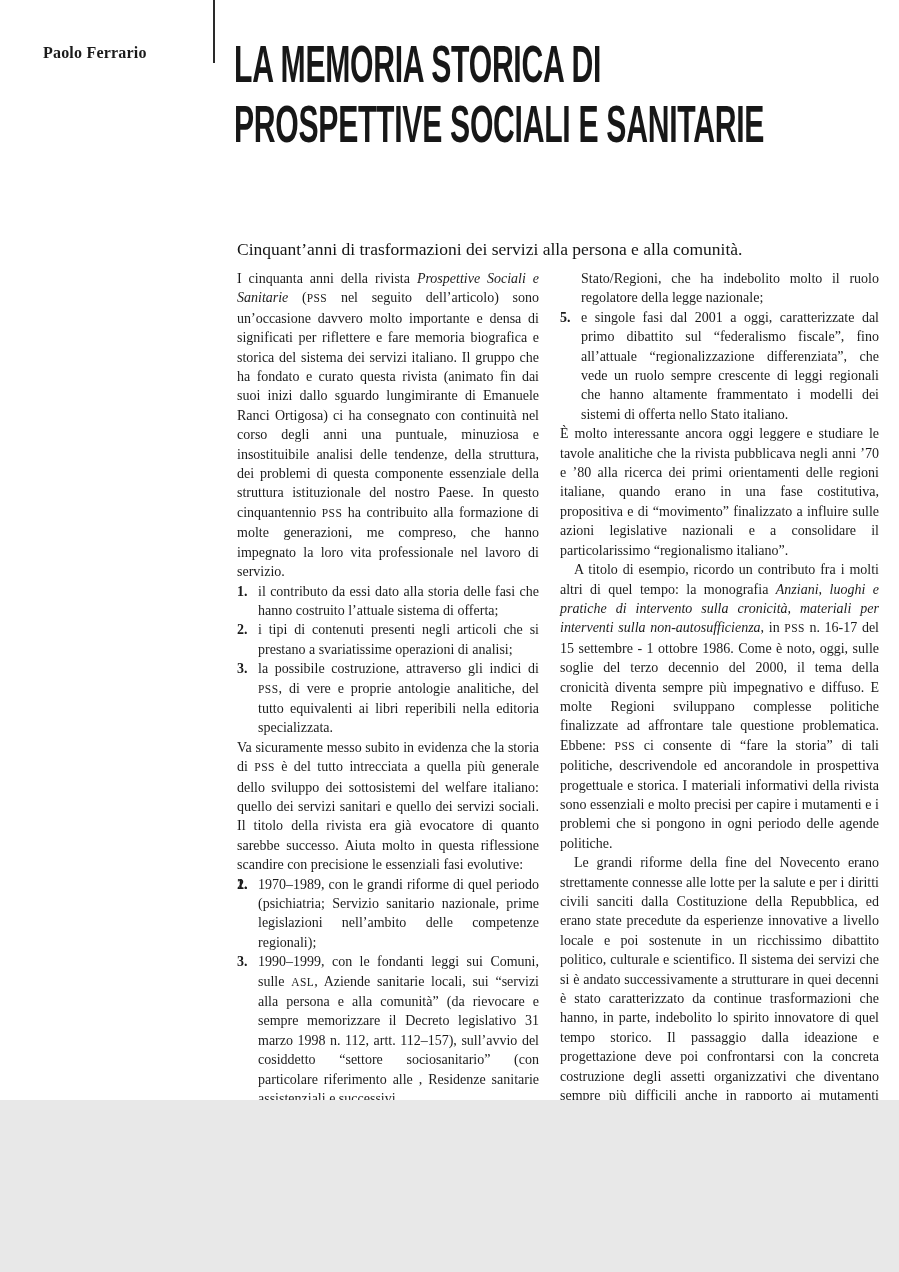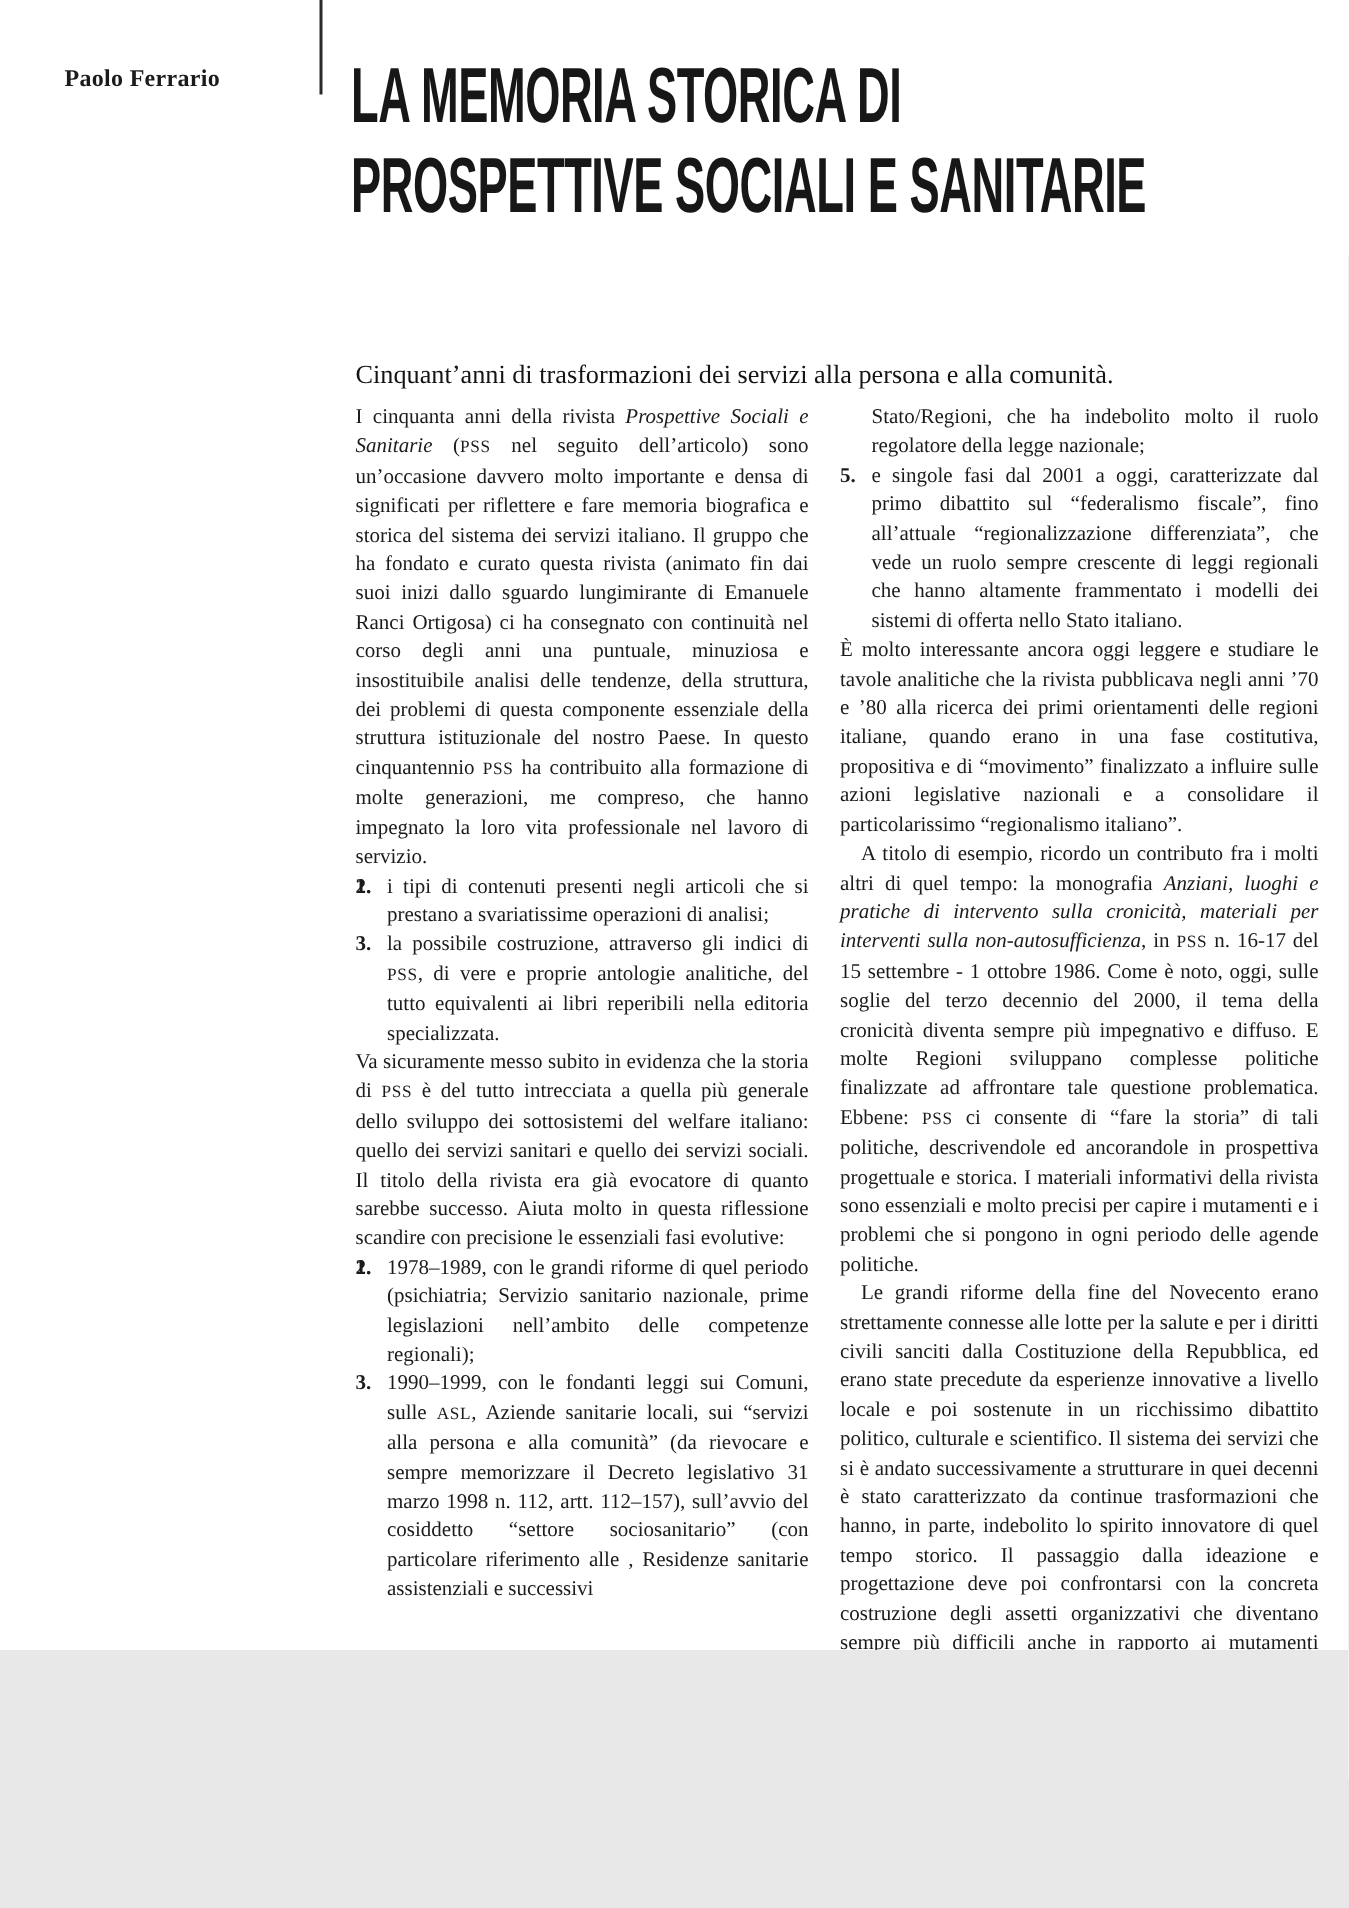--- a/index.html
+++ b/index.html
@@ -86,26 +86,26 @@
   <h1 class="title">
     <span class="tline">LA MEMORIA STORICA DI</span>
     <span class="tline">PROSPETTIVE SOCIALI E SANITARIE</span>
   </h1>
 
   <p class="subtitle">Cinquant’anni di trasformazioni dei servizi alla persona e alla comunità.</p>
 
   <div class="columns">
     <div class="col col-left" id="col-left">
         <p class="para"><span>I cinquanta anni della rivista </span><span class="i">Prospettive Sociali e Sanitarie</span><span> (</span><span class="sc">PSS</span><span> nel seguito dell’articolo) sono un’occasione davvero molto importante e densa di significati per riflettere e fare memoria biografica e storica del sistema dei servizi italiano. Il gruppo che ha fondato e curato questa rivista (animato fin dai suoi inizi dallo sguardo lungimirante di Emanuele Ranci Ortigosa) ci ha consegnato con continuità nel corso degli anni una puntuale, minuziosa e insostituibile analisi delle tendenze, della struttura, dei problemi di questa componente essenziale della struttura istituzionale del nostro Paese. In questo cinquantennio </span><span class="sc">PSS</span><span> ha contribuito alla formazione di molte generazioni, me compreso, che hanno impegnato la loro vita professionale nel lavoro di servizio.</span></p>
-        <div class="li"><span class="num">1.</span></div>
+        <div class="li"><span class="num">1.</span><span>il contributo da essi dato alla storia delle fasi che hanno costruito l’attuale sistema di offerta;</span></div>
         <div class="li"><span class="num">2.</span><span>i tipi di contenuti presenti negli articoli che si prestano a svariatissime operazioni di analisi;</span></div>
         <div class="li"><span class="num">3.</span><span>la possibile costruzione, attraverso gli indici di </span><span class="sc">PSS</span><span>, di vere e proprie antologie analitiche, del tutto equivalenti ai libri reperibili nella editoria specializzata.</span></div>
         <p class="para"><span>Va sicuramente messo subito in evidenza che la storia di </span><span class="sc">PSS</span><span> è del tutto intrecciata a quella più generale dello sviluppo dei sottosistemi del welfare italiano: quello dei servizi sanitari e quello dei servizi sociali. Il titolo della rivista era già evocatore di quanto sarebbe successo. Aiuta molto in questa riflessione scandire con precisione le essenziali fasi evolutive:</span></p>
         <div class="li"><span class="num">1.</span></div>
-        <div class="li"><span class="num">2.</span><span>1978–1989, con le grandi riforme di quel periodo (psichiatria; Servizio sanitario nazionale, prime legislazioni nell’ambito delle competenze regionali);</span></div>
+        <div class="li"><span class="num">2.</span><span>1970–1989, con le grandi riforme di quel periodo (psichiatria; Servizio sanitario nazionale, prime legislazioni nell’ambito delle competenze regionali);</span></div>
         <div class="li"><span class="num">3.</span><span>1990–1999, con le fondanti leggi sui Comuni, sulle </span><span class="sc">ASL</span><span>, Aziende sanitarie locali, sui “servizi alla persona e alla comunità” (da rievocare e sempre memorizzare il Decreto legislativo 31 marzo 1998 n. 112, artt. 112–157), sull’avvio del cosiddetto “settore sociosanitario” (con particolare riferimento alle </span><span>, Residenze sanitarie assistenziali e successivi </span></div>
       </div>
     <div class="col col-right" id="col-right">
         <div class="li"><span>Stato/Regioni, che ha indebolito molto il ruolo regolatore della legge nazionale;</span></div>
         <div class="li"><span class="num">5.</span><span>e singole fasi dal 2001 a oggi, caratterizzate dal primo dibattito sul “federalismo fiscale”, fino all’attuale “regionalizzazione differenziata”, che vede un ruolo sempre crescente di leggi regionali che hanno altamente frammentato i modelli dei sistemi di offerta nello Stato italiano.</span></div>
         <p class="para"><span>È molto interessante ancora oggi leggere e studiare le tavole analitiche che la rivista pubblicava negli anni ’70 e ’80 alla ricerca dei primi orientamenti delle regioni italiane, quando erano in una fase costitutiva, propositiva e di “movimento” finalizzato a influire sulle azioni legislative nazionali e a consolidare il particolarissimo “regionalismo italiano”.</span></p>
         <p class="para indent"><span>A titolo di esempio, ricordo un contributo fra i molti altri di quel tempo: la monografia </span><span class="i">Anziani, luoghi e pratiche di intervento sulla cronicità, materiali per interventi sulla non-autosufficienza</span><span>, in </span><span class="sc">PSS</span><span> n. 16-17 del 15 settembre - 1 ottobre 1986. Come è noto, oggi, sulle soglie del terzo decennio del 2000, il tema della cronicità diventa sempre più impegnativo e diffuso. E molte Regioni sviluppano complesse politiche finalizzate ad affrontare tale questione problematica. Ebbene: </span><span class="sc">PSS</span><span> ci consente di “fare la storia” di tali politiche, descrivendole ed ancorandole in prospettiva progettuale e storica. I materiali informativi della rivista sono essenziali e molto precisi per capire i mutamenti e i problemi che si pongono in ogni periodo delle agende politiche.</span></p>
         <p class="para indent"><span>Le grandi riforme della fine del Novecento erano strettamente connesse alle lotte per la salute e per i diritti civili sanciti dalla Costituzione della Repubblica, ed erano state precedute da esperienze innovative a livello locale e poi sostenute in un ricchissimo dibattito politico, culturale e scientifico. Il sistema dei servizi che si è andato successivamente a strutturare in quei decenni è stato caratterizzato da continue trasformazioni che hanno, in parte, indebolito lo spirito innovatore di quel tempo storico. Il passaggio dalla ideazione e progettazione deve poi confrontarsi con la concreta costruzione degli assetti organizzativi che diventano sempre più difficili anche in rapporto ai mutamenti demografici e sociali. La criticità attuale è sintetizzabile nell’estrema differenziazione territoriale (su base regionale) che rischia di mettere a repentaglio l’eguaglianza nell’accesso all’offerta dei servizi. Oggi è perfino difficile parlare di una “politica dei servizi nazionale”, perché ogni Regione</span></p>
       </div>
   </div>

